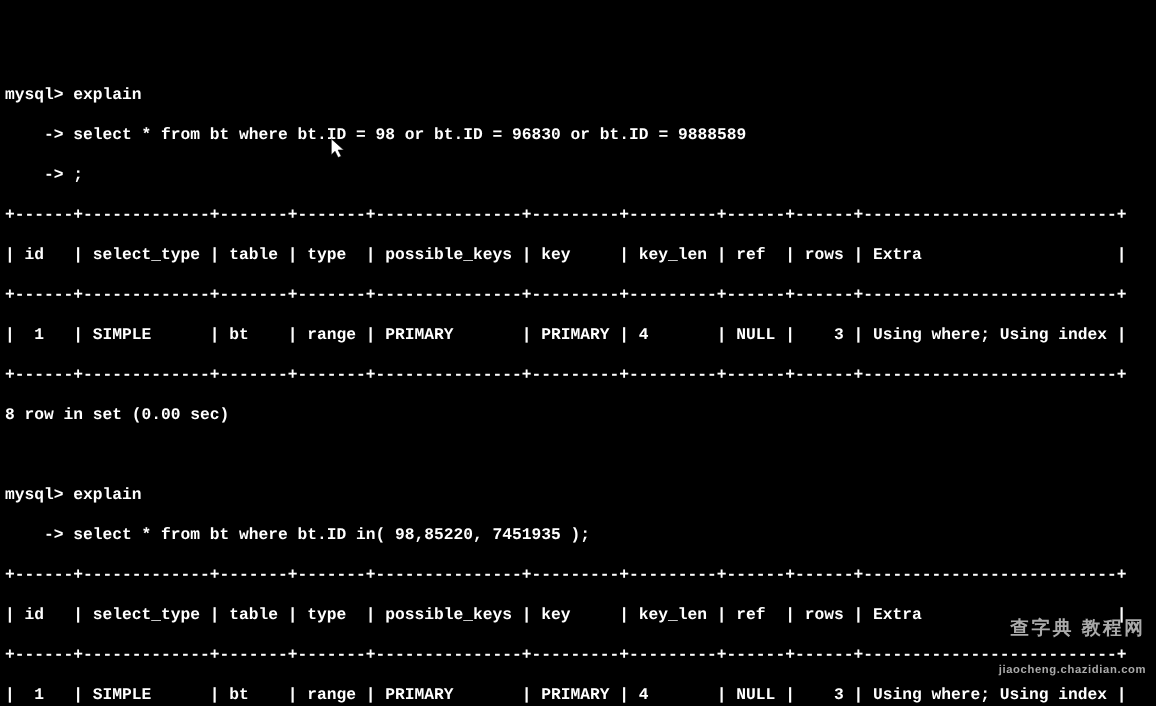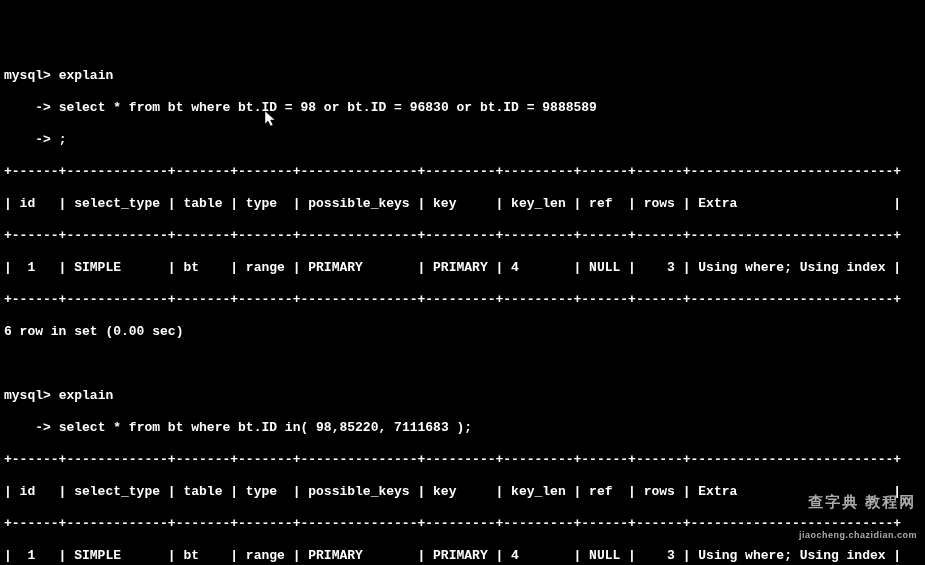--- a/index.html
+++ b/index.html
@@ -51,24 +51,24 @@
 
 
 <div class="prompt-line"><span>mysql&gt;</span> <span>explain</span></div>
 <div class="cont-line"><span>    -&gt;</span> <span>select * from bt where bt.ID = 98 or bt.ID = 96830 or bt.ID = 9888589</span></div>
 <div class="cont-line"><span>    -&gt;</span> <span>;</span></div>
 <div class="table-sep">+------+-------------+-------+-------+---------------+---------+---------+------+------+--------------------------+</div>
 <div class="table-row">| id   | select_type | table | type  | possible_keys | key     | key_len | ref  | rows | Extra                    |</div>
 <div class="table-sep">+------+-------------+-------+-------+---------------+---------+---------+------+------+--------------------------+</div>
 <div class="table-row">|  1   | SIMPLE      | bt    | range | PRIMARY       | PRIMARY | 4       | NULL |    3 | Using where; Using index |</div>
 <div class="table-sep">+------+-------------+-------+-------+---------------+---------+---------+------+------+--------------------------+</div>
-<div class="result-line">6 row in set (0.00 sec)</div>
+<div class="result-line">8 row in set (0.00 sec)</div>
 <div class="blank"></div>
 <div class="prompt-line"><span>mysql&gt;</span> <span>explain</span></div>
-<div class="cont-line"><span>    -&gt;</span> <span>select * from bt where bt.ID in( 98,85220, 7111683 );</span></div>
+<div class="cont-line"><span>    -&gt;</span> <span>select * from bt where bt.ID in( 98,85220, 7451935 );</span></div>
 <div class="table-sep">+------+-------------+-------+-------+---------------+---------+---------+------+------+--------------------------+</div>
 <div class="table-row">| id   | select_type | table | type  | possible_keys | key     | key_len | ref  | rows | Extra                    |</div>
 <div class="table-sep">+------+-------------+-------+-------+---------------+---------+---------+------+------+--------------------------+</div>
 <div class="table-row">|  1   | SIMPLE      | bt    | range | PRIMARY       | PRIMARY | 4       | NULL |    3 | Using where; Using index |</div>
 
 
 
 
 
 

